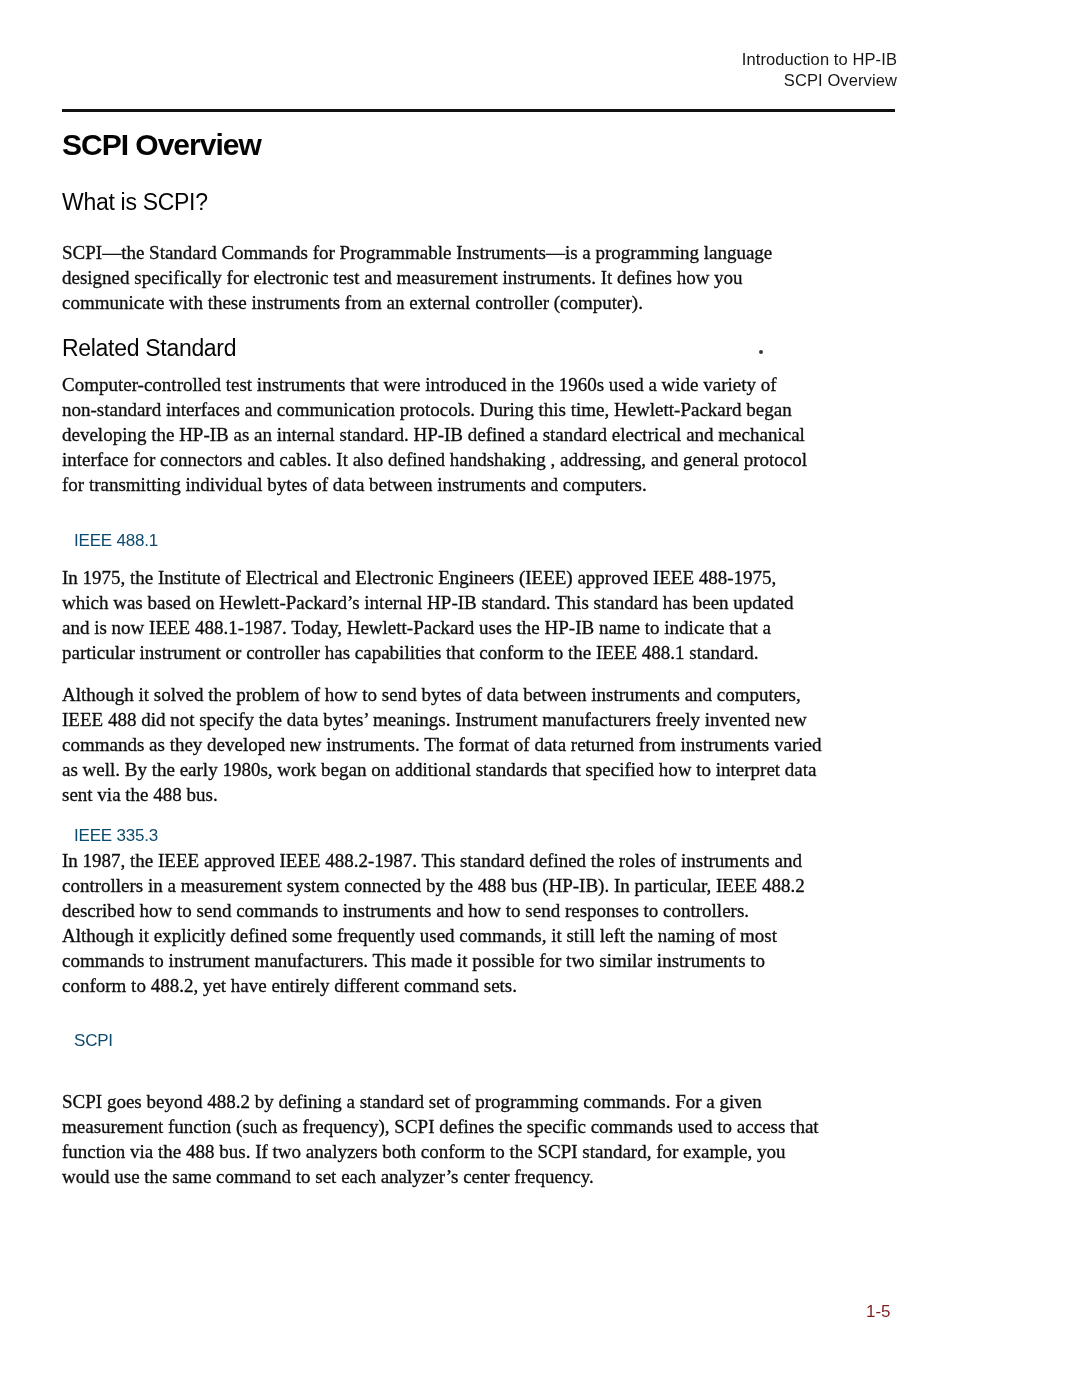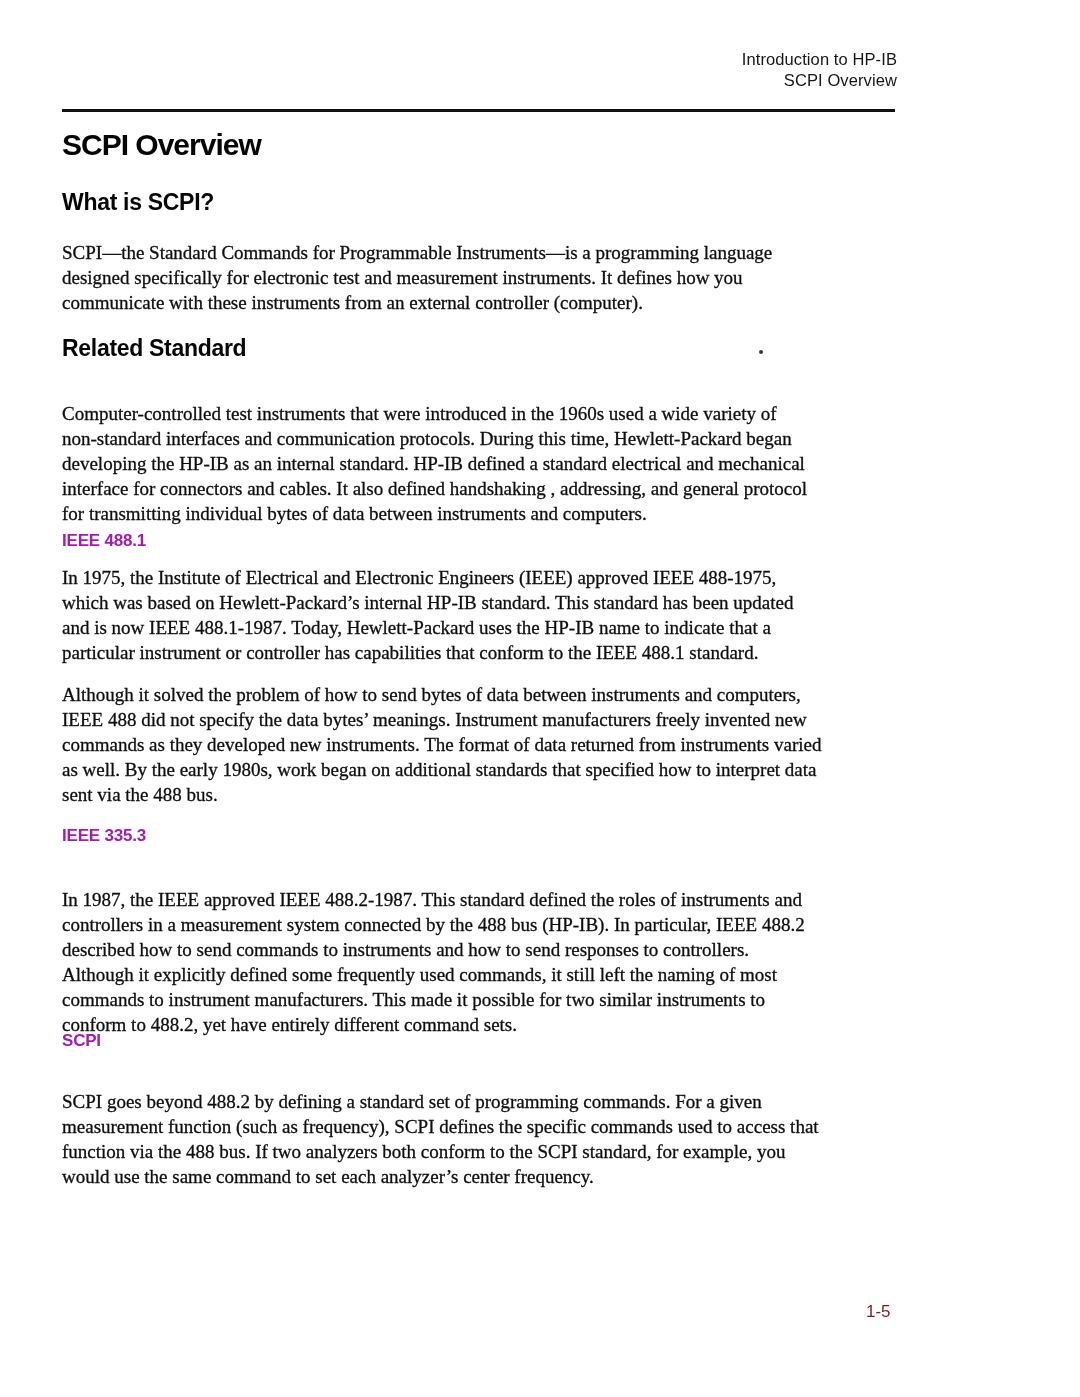--- a/index.html
+++ b/index.html
@@ -48,36 +48,36 @@
     font-size: 30px;
     line-height: 1;
     letter-spacing: -1px;
     color: #050505;
   }
 
   
   .h2 {
     left: 62px;
     font-family: "Liberation Sans", sans-serif;
-    font-weight: bold;
+    font-weight: normal;
     font-size: 23px;
     line-height: 1;
     letter-spacing: -0.3px;
     color: #060606;
   }
 
   
   .h3 {
-    left: 62px;
+    left: 74px;
     font-family: "Liberation Sans", sans-serif;
-    font-weight: bold;
+    font-weight: normal;
     font-size: 17px;
     line-height: 1;
     letter-spacing: -0.2px;
-    color: #a21caf;
+    color: #0c4a6e;
   }
 
   
   .body-par {
     left: 62px;
     width: 950px;
     font-size: 19px;
     line-height: 25px;
     white-space: pre-line;
     color: #0e0e0e;
@@ -120,42 +120,42 @@
   <div class="abs h2" style="top:191px">What is SCPI?</div>
 
   <div class="abs body-par" style="top:240px">SCPI—the Standard Commands for Programmable Instruments—is a programming language
 designed specifically for electronic test and measurement instruments.  It defines how you
 communicate with these instruments from an external controller (computer).</div>
 
   <div class="abs h2" style="top:337px">Related Standard</div>
 
   <div class="abs speck"></div>
 
-  <div class="abs body-par" style="top:401px">Computer-controlled test instruments that were introduced in the 1960s used a wide variety of
+  <div class="abs body-par" style="top:372px">Computer-controlled test instruments that were introduced in the 1960s used a wide variety of
 non-standard interfaces and communication protocols.  During this time, Hewlett-Packard began
 developing the HP-IB as an internal standard.  HP-IB defined a standard electrical and mechanical
 interface for connectors and cables.  It also defined handshaking , addressing, and general protocol
 for transmitting individual bytes of data between instruments and computers.</div>
 
   <div class="abs h3" style="top:532px">IEEE 488.1</div>
 
   <div class="abs body-par" style="top:565px">In 1975, the Institute of Electrical and Electronic Engineers (IEEE) approved IEEE 488-1975,
 which was based on Hewlett-Packard’s internal HP-IB standard.  This standard has been updated
 and is now IEEE 488.1-1987.  Today, Hewlett-Packard uses the HP-IB name to indicate that a
 particular instrument or controller has capabilities that conform to the IEEE 488.1 standard.</div>
 
   <div class="abs body-par" style="top:682px">Although it solved the problem of how to send bytes of data between instruments and computers,
 IEEE 488 did not specify the data bytes’ meanings.  Instrument manufacturers freely invented new
 commands as they developed new instruments.  The format of data returned from instruments varied
 as well.  By the early 1980s, work began on additional standards that specified how to interpret data
 sent via the 488 bus.</div>
 
   <div class="abs h3" style="top:827px">IEEE 335.3</div>
 
-  <div class="abs body-par" style="top:887px">In 1987, the IEEE approved IEEE 488.2-1987.  This standard defined the roles of instruments and
+  <div class="abs body-par" style="top:848px">In 1987, the IEEE approved IEEE 488.2-1987.  This standard defined the roles of instruments and
 controllers in a measurement system connected by the 488 bus (HP-IB).  In particular, IEEE 488.2
 described how to send commands to instruments and how to send responses to controllers.
 Although it explicitly defined some frequently used commands, it still left the naming of most
 commands to instrument manufacturers.  This made it possible for two similar instruments to
 conform to 488.2, yet have entirely different command sets.</div>
 
   <div class="abs h3" style="top:1032px">SCPI</div>
 
   <div class="abs body-par" style="top:1089px">SCPI goes beyond 488.2 by defining a standard set of programming commands.  For a given
 measurement function (such as frequency), SCPI defines the specific commands used to access that

